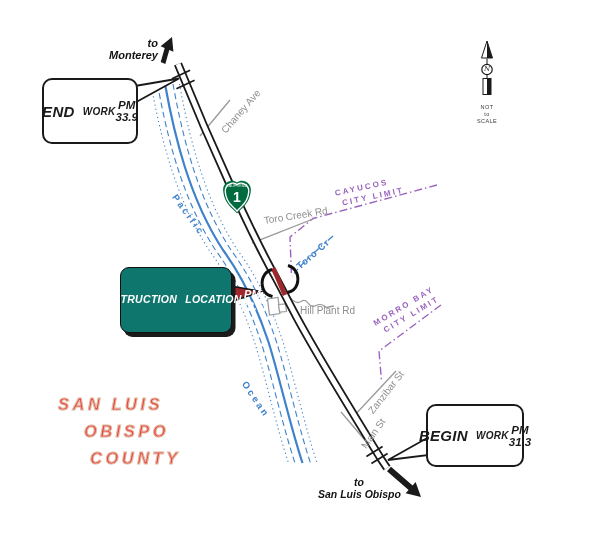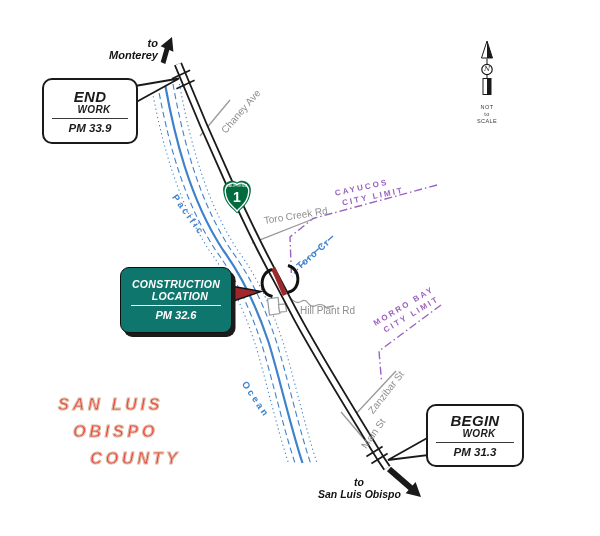--- a/index.html
+++ b/index.html
@@ -6,21 +6,21 @@
   #stage{
     position:relative;width:600px;height:536px;background:#ffffff;overflow:hidden;
     font-family:"Liberation Sans",sans-serif;
   }
   #map-svg{position:absolute;left:0;top:0;z-index:1;}
   .lbl{position:absolute;z-index:2;white-space:nowrap;}
 
   
   .callout{
     position:absolute;z-index:3;background:#fff;border:2.2px solid #1a1a1a;
-    border-radius:10px;display:flex;flex-direction:column;align-items:center;
+    border-radius:10px;display:flex;flex-direction:row;align-items:center;
     justify-content:center;text-align:center;
   }
   .callout .c-title{font-weight:bold;font-style:italic;font-size:15px;line-height:15px;color:#1a1a1a;letter-spacing:.3px;}
   .callout .c-sub{font-weight:bold;font-style:italic;font-size:10px;line-height:11px;color:#1a1a1a;letter-spacing:.3px;margin-left:8px;}
   .callout .c-div{width:82%;border-top:1.2px solid #3a3a3a;margin:3px 0 3px 0;}
   .callout .c-pm{font-weight:bold;font-style:italic;font-size:11.5px;line-height:12px;color:#1a1a1a;}
   #callout-end{left:42px;top:78px;width:92px;height:62px;}
   #callout-begin{left:426px;top:404px;width:94px;height:59px;}
   #callout-construction{
     left:120px;top:267px;width:110px;height:64px;background:#0f766e;
@@ -52,21 +52,21 @@
   
   .climit{font-size:8px;font-weight:bold;color:#9a63bf;letter-spacing:2.2px;line-height:10.5px;}
   #lbl-cayucos{left:334px;top:189px;transform:rotate(-12deg);transform-origin:0 0;}
   #lbl-morro{left:372px;top:320px;transform:rotate(-31deg);transform-origin:0 0;}
   .climit .l2{margin-left:5px;}
 
   
   #lbl-county{left:58px;top:391px;font-weight:bold;font-style:italic;font-size:16.5px;
     letter-spacing:3.5px;line-height:27px;color:#ef4444;
     -webkit-text-stroke:1.1px #debaa0;}
-  #lbl-county .l2{margin-left:15px;}
+  #lbl-county .l2{margin-left:26px;}
   #lbl-county .l3{margin-left:32px;}
 
   
   #shield-state{left:223px;top:183.5px;width:28px;text-align:center;font-size:3.2px;color:#fff;letter-spacing:.2px;}
   #shield-route{left:223px;top:188.5px;width:28px;text-align:center;font-size:14px;font-weight:bold;color:#fff;}
 
   
   #compass-n{left:480.5px;top:65px;width:13px;text-align:center;font-family:"DejaVu Serif",serif;font-style:italic;font-size:7px;color:#111;}
   #compass-note{left:470px;top:104px;width:34px;text-align:center;font-size:5.5px;line-height:7px;color:#3a3a3a;letter-spacing:.4px;}
 </style>

